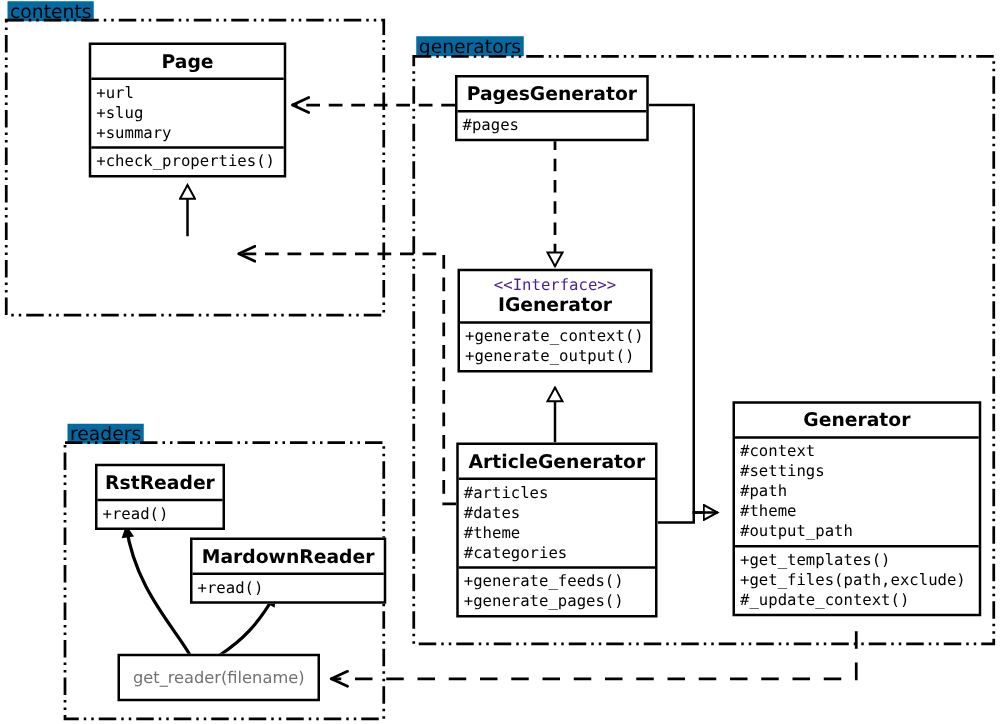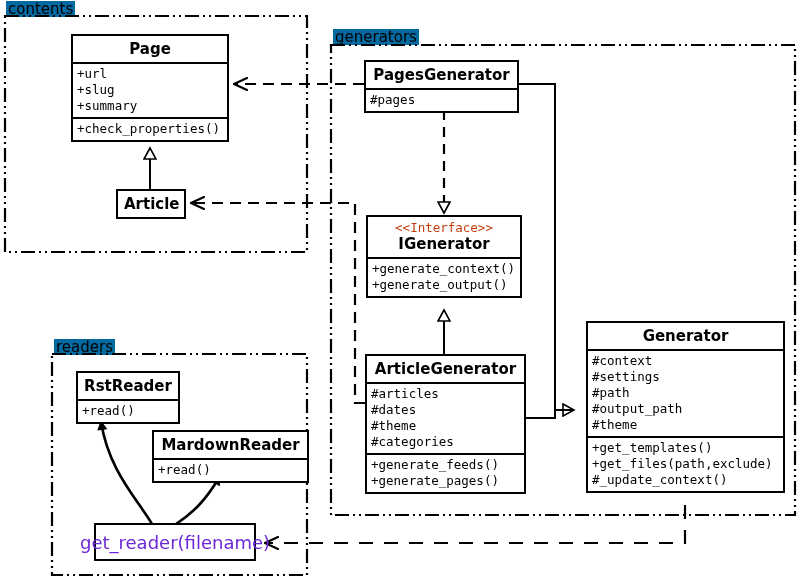--- a/index.html
+++ b/index.html
@@ -41,21 +41,21 @@
     line-height: 18px;
     color: #000;
     white-space: nowrap;
   }
   .umlbox .stereotype {
     font-family: "DejaVu Sans Mono", monospace;
     font-weight: normal;
     font-size: 12.5px;
     text-align: center;
     line-height: 15px;
-    color: #c2410c;
+    color: #4c1d95;
     padding-top: 3px;
   }
   .umlbox .compartment {
     border-top: 2px solid #000;
     padding: 2px 4px 3px 4px;
   }
   .umlbox .compartment .row {
     font-family: "DejaVu Sans Mono", monospace;
     font-size: 12.5px;
     line-height: 16px;
@@ -66,22 +66,22 @@
     position: absolute;
     box-sizing: border-box;
     border: 2px solid #000;
     background: #ffffff;
     z-index: 5;
     display: flex;
     align-items: center;
     justify-content: center;
   }
   .plainbox .label {
-    font-size: 18px;
-    color: #6d28d9;
+    font-size: 13px;
+    color: #737373;
     white-space: nowrap;
   }
 
   
   #lines {
     position: absolute;
     left: 0; top: 0;
     width: 803px;
     height: 579px;
     z-index: 1;
@@ -170,23 +170,20 @@
     <div class="compartment">
       <div class="row">+url</div>
       <div class="row">+slug</div>
       <div class="row">+summary</div>
     </div>
     <div class="compartment">
       <div class="row">+check_properties()</div>
     </div>
   </div>
 
-  <div class="umlbox" style="left:116px; top:189px; width:70px;">
-    <div class="title">Article</div>
-  </div>
 
   <div class="umlbox" style="left:364px; top:60px; width:155px;">
     <div class="title">PagesGenerator</div>
     <div class="compartment">
       <div class="row">#pages</div>
     </div>
   </div>
 
   <div class="umlbox" style="left:366px; top:215px; width:156px;">
     <div class="stereotype">&lt;&lt;Interface&gt;&gt;</div>
@@ -210,22 +207,22 @@
       <div class="row">+generate_pages()</div>
     </div>
   </div>
 
   <div class="umlbox" style="left:586px; top:321px; width:199px;">
     <div class="title">Generator</div>
     <div class="compartment">
       <div class="row">#context</div>
       <div class="row">#settings</div>
       <div class="row">#path</div>
+      <div class="row">#theme</div>
       <div class="row">#output_path</div>
-      <div class="row">#theme</div>
     </div>
     <div class="compartment">
       <div class="row">+get_templates()</div>
       <div class="row">+get_files(path,exclude)</div>
       <div class="row">#_update_context()</div>
     </div>
   </div>
 
   <div class="umlbox" style="left:76px; top:371px; width:104px;">
     <div class="title">RstReader</div>

